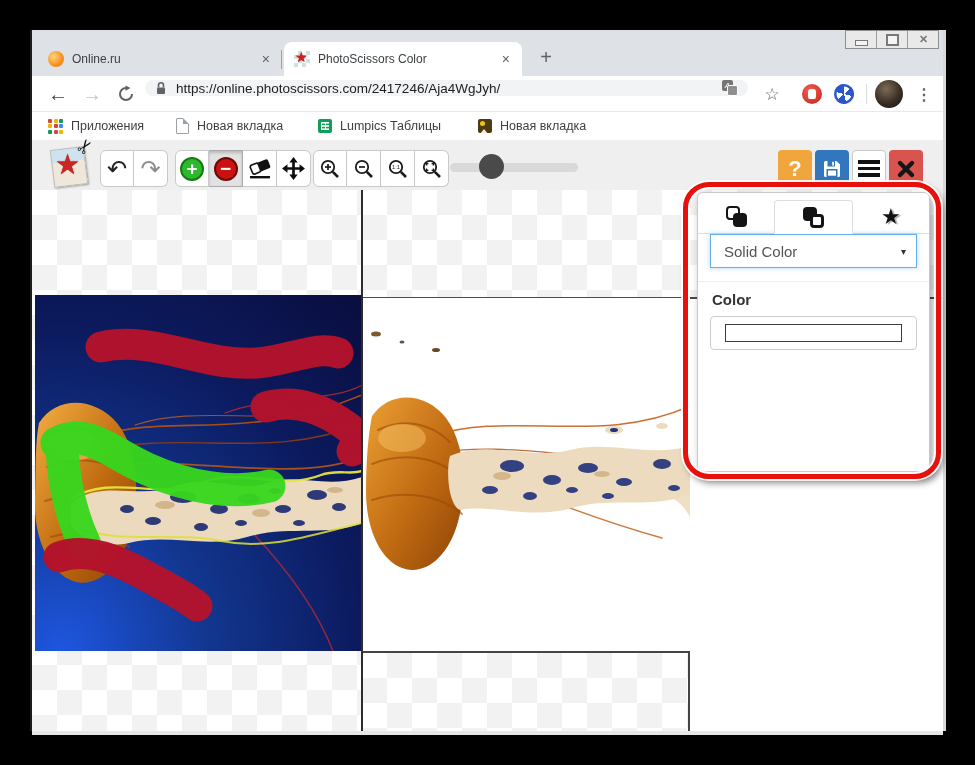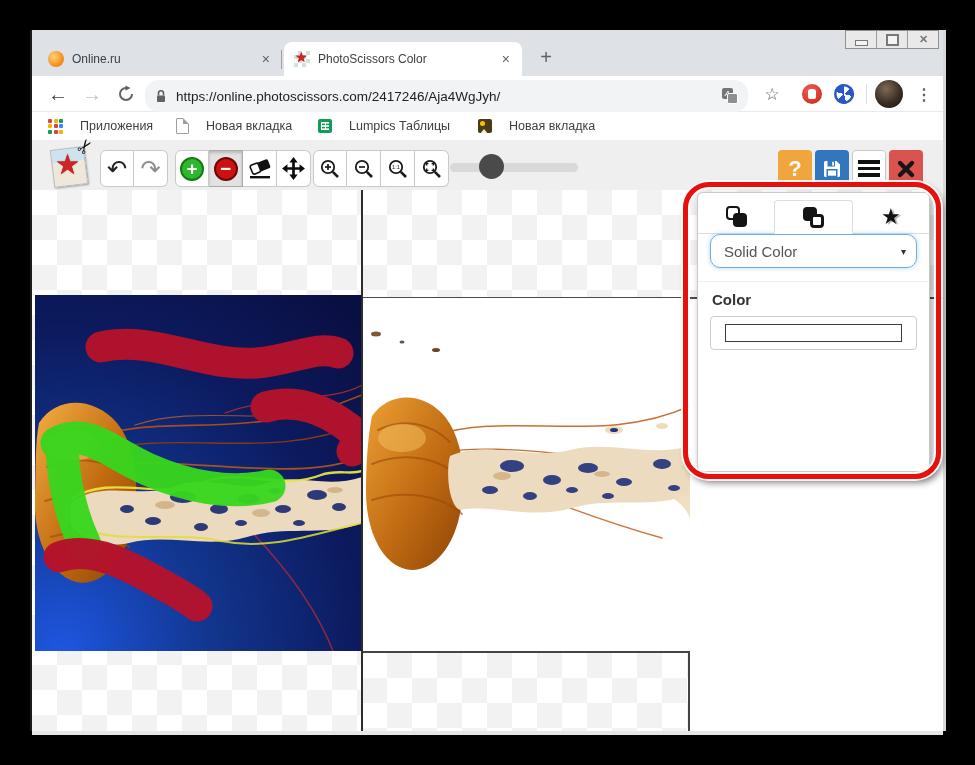--- a/index.html
+++ b/index.html
@@ -27,21 +27,21 @@
       background:repeating-conic-gradient(#cfe3da 0% 25%, #ffffff 0% 50%) 0 0/8px 8px;}
   .favicon-ps span{position:absolute;left:1px;top:-2px;font-size:14px;color:#d42020;text-shadow:0 0 1px #801010;}
   .newtab{position:absolute;left:500px;bottom:5px;width:28px;height:28px;display:flex;align-items:center;
       justify-content:center;font-size:20px;color:#5f6368;}
   
   .navbar{position:absolute;left:0;top:46px;width:911px;height:36px;background:#fff;border-bottom:1px solid #e8eaed;box-sizing:border-box;}
   .nav-ico{position:absolute;top:4px;width:28px;height:28px;display:flex;align-items:center;justify-content:center;}
   .back{left:12px;font-size:20px;color:#3c4043;}
   .fwd{left:46px;font-size:20px;color:#c1c4c9;}
   .reload{left:80px;}
-  .addr{position:absolute;left:113px;top:4px;width:603px;height:32px;background:#f1f3f4;border-radius:14px;
+  .addr{position:absolute;left:113px;top:4px;width:603px;height:16px;background:#f1f3f4;border-radius:14px;
         display:flex;align-items:center;padding:0 10px;box-sizing:border-box;}
   .addr-url{flex:1;font-size:13.5px;color:#202124;margin-left:9px;white-space:nowrap;overflow:hidden;}
   .translate-icon{position:relative;width:16px;height:16px;}
   .t-back{position:absolute;left:0;top:0;width:11px;height:11px;background:#757575;border-radius:2px;
           color:#fff;font-size:8px;line-height:11px;text-align:center;}
   .t-front{position:absolute;right:0;bottom:0;width:9px;height:9px;background:#8f8f8f;border:1px solid #fff;border-radius:2px;}
   .star-ico{position:absolute;left:726px;top:4px;width:28px;height:28px;display:flex;align-items:center;justify-content:center;
         font-size:17px;color:#5f6368;}
   .ext-red{position:absolute;left:770px;top:8px;width:20px;height:20px;border-radius:50%;
         background:radial-gradient(circle at 40% 35%, #f26050, #d2342a 70%);display:flex;align-items:center;justify-content:center;}
@@ -49,21 +49,21 @@
   .ext-blue{position:absolute;left:802px;top:8px;width:20px;height:20px;border-radius:50%;
         background:conic-gradient(#fff 0 45deg,#2a57c9 45deg 105deg,#fff 105deg 165deg,#2a57c9 165deg 225deg,#fff 225deg 285deg,#2a57c9 285deg 360deg);
         box-shadow:inset 0 0 0 2.5px #2a57c9;}
   .ext-sep{position:absolute;left:834px;top:8px;width:1px;height:20px;background:#dadce0;}
   .avatar{position:absolute;left:843px;top:4px;width:28px;height:28px;border-radius:50%;
         background:radial-gradient(circle at 40% 32%, #7d6a56, #3a2f25 55%, #15100c);}
   .kebab{position:absolute;left:882px;top:4px;width:20px;height:28px;display:flex;align-items:center;justify-content:center;
         font-size:16px;color:#5f6368;font-weight:bold;}
   
   .bookmarks{position:absolute;left:0;top:82px;width:911px;height:28px;background:#fff;}
-  .bm{position:absolute;top:0;height:28px;display:flex;align-items:center;gap:17px;}
+  .bm{position:absolute;top:0;height:28px;display:flex;align-items:center;gap:8px;}
   .bm-label{font-size:12.5px;color:#3c4043;}
   .apps-grid{display:grid;grid-template-columns:repeat(3,4px);grid-gap:1.5px;}
   .apps-grid i{width:4px;height:4px;border-radius:1px;}
   .page-ico{width:11px;height:14px;background:#fff;border:1.5px solid #9aa0a6;border-radius:1px;position:relative;}
   .page-ico::after{content:"";position:absolute;right:-1px;top:-1px;border:3px solid #fff;border-left-color:#9aa0a6;border-bottom-color:#9aa0a6;}
   .sheets-ico{width:14px;height:14px;background:#0f9d58;border-radius:2px;position:relative;}
   .sheets-ico::after{content:"";position:absolute;left:3px;top:3px;width:8px;height:8px;
         background:linear-gradient(#fff 1.5px,transparent 1.5px) 0 0/8px 3.2px,linear-gradient(90deg,#fff 1.5px,transparent 1.5px) 0 0/4px 8px;}
   .img-ico{width:14px;height:14px;background:#4a3b10;border-radius:2px;position:relative;overflow:hidden;}
   .img-ico::before{content:"";position:absolute;left:2px;top:2px;width:5px;height:5px;border-radius:50%;background:#f4c20d;}
@@ -122,21 +122,21 @@
   .layers{position:relative;width:21px;height:21px;}
   .layers i{position:absolute;box-sizing:border-box;border-radius:4px;}
   .layers .l-back{left:0;top:0;width:14px;height:14px;}
   .layers .l-front{right:0;bottom:0;width:14px;height:14px;}
   .layers-a .l-back{border:2.5px solid #141414;}
   .layers-a .l-front{background:#141414;}
   .layers-b .l-back{background:#141414;}
   .layers-b .l-front{background:#fff;border:3px solid #141414;}
   .tab-star{font-size:22px;color:#111;text-shadow:2px 1px 0 #b5b5b5;line-height:22px;}
   .panel-heading{font-size:19px;color:#333;margin:13px 0 10px 14px;}
-  .dropdown{margin:0 12px;height:32px;border:1px solid #66afe9;border-radius:10px;display:flex;align-items:center;
+  .dropdown{margin:0 12px;height:32px;border:1px solid #66afe9;border-radius:0;display:flex;align-items:center;
      padding:0 10px 0 13px;box-shadow:0 0 5px rgba(102,175,233,.5);}
   .dropdown-value{font-size:15px;color:#555;}
   .dropdown-caret{margin-left:auto;font-size:10px;color:#333;}
   .panel-hr{border:none;border-top:1px solid #eee;margin:13px 0 9px 0;}
   .color-label{font-size:15px;font-weight:bold;color:#333;margin:0 14px 8px 14px;}
   .swatch-wrap{margin:0 12px;height:34px;border:1px solid #ccc;border-radius:4px;display:flex;align-items:center;
      padding:0 14px;box-sizing:border-box;background:#fff;}
   .swatch{flex:1;height:16px;background:#ffffff;border:1px solid #3c3c3c;}
   .annotation{position:absolute;left:651px;top:-8px;width:258px;height:297px;border:5px solid #e8100c;border-radius:26px;
      box-shadow:0 0 0 2px rgba(255,255,255,.9),inset 0 0 0 2px rgba(255,255,255,.9),3px 4px 7px rgba(0,0,0,.45);

